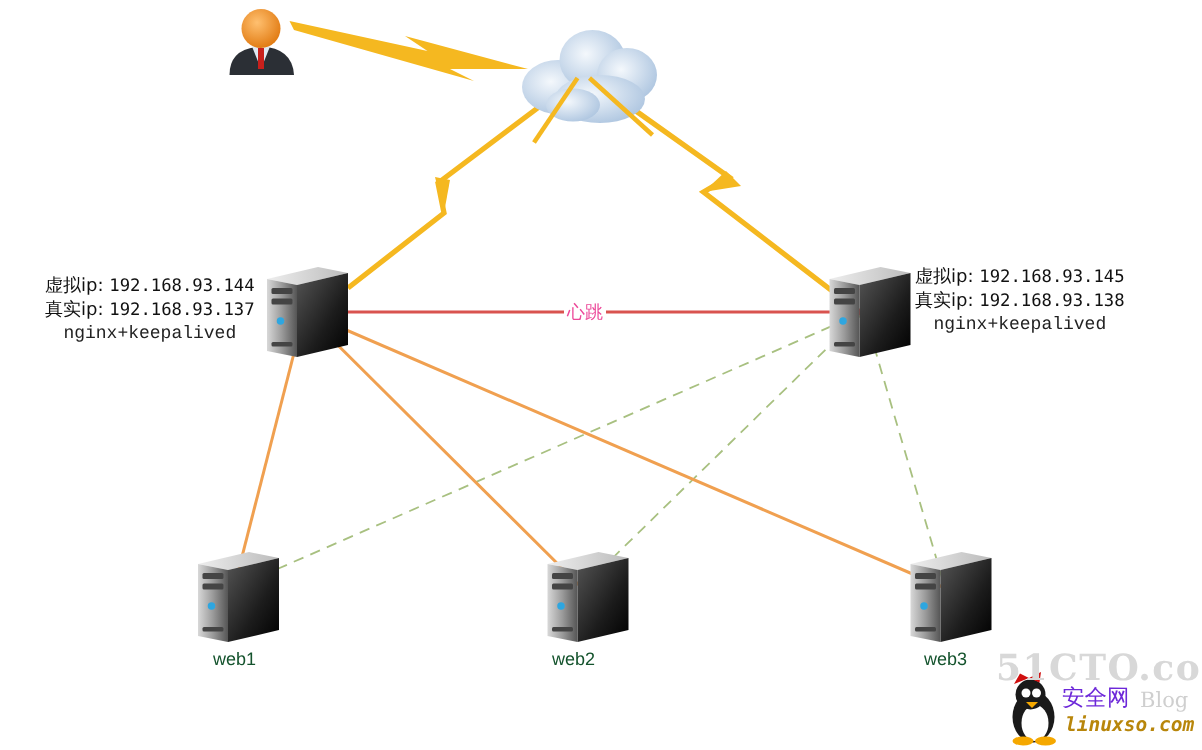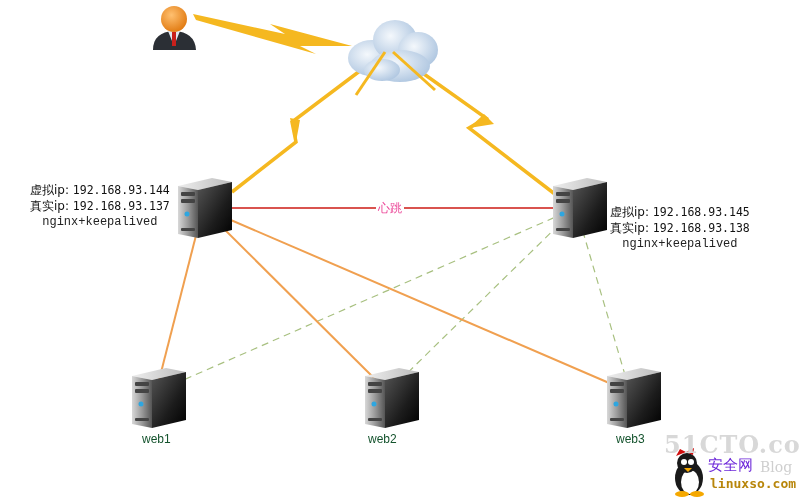--- a/index.html
+++ b/index.html
@@ -146,28 +146,28 @@
     <ellipse cx="697" cy="494" rx="7" ry="3" fill="#f5a800"></ellipse>
   </g>
 </svg>
 
 <div class="lbl" style="left:30px;top:182px;">
   <div><span>虚拟ip:</span> <span class="mono">192.168.93.144</span></div>
   <div><span>真实ip:</span> <span class="mono">192.168.93.137</span></div>
   <span class="sub">nginx+keepalived</span>
 </div>
 
-<div class="lbl" style="left:610px;top:204px;">
+<div class="lbl" style="left:610px;top:176px;">
   <div><span>虚拟ip:</span> <span class="mono">192.168.93.145</span></div>
   <div><span>真实ip:</span> <span class="mono">192.168.93.138</span></div>
   <span class="sub">nginx+keepalived</span>
 </div>
 
 <div class="hb-lbl" style="left:376px;top:200px;">心跳</div>
 
 <div class="web-lbl" style="left:142px;top:432px;">web1</div>
 <div class="web-lbl" style="left:368px;top:432px;">web2</div>
 <div class="web-lbl" style="left:616px;top:432px;">web3</div>
 
 <div class="wm" style="left:664px;top:430px;font-size:24px;font-weight:bold;color:#d8d8d8;letter-spacing:1px;">51CTO.com</div>
 <div class="wm" style="left:760px;top:459px;font-size:14px;color:#cfcfcf;">Blog</div>
 <div class="wm" style="left:708px;top:456px;font-size:15px;font-weight:normal;color:#6d28d9;">安全网</div>
-<div class="wm" style="left:710px;top:476px;font-size:13px;font-weight:bold;color:#b8860b;font-family:'DejaVu Sans Mono','Liberation Mono',monospace;">linuxso.com</div>
+<div class="wm" style="left:710px;top:476px;font-size:13px;font-weight:bold;color:#b8860b;font-family:'DejaVu Sans Mono','Liberation Mono',monospace;font-style:italic;">linuxso.com</div>
 
 </body></html>

